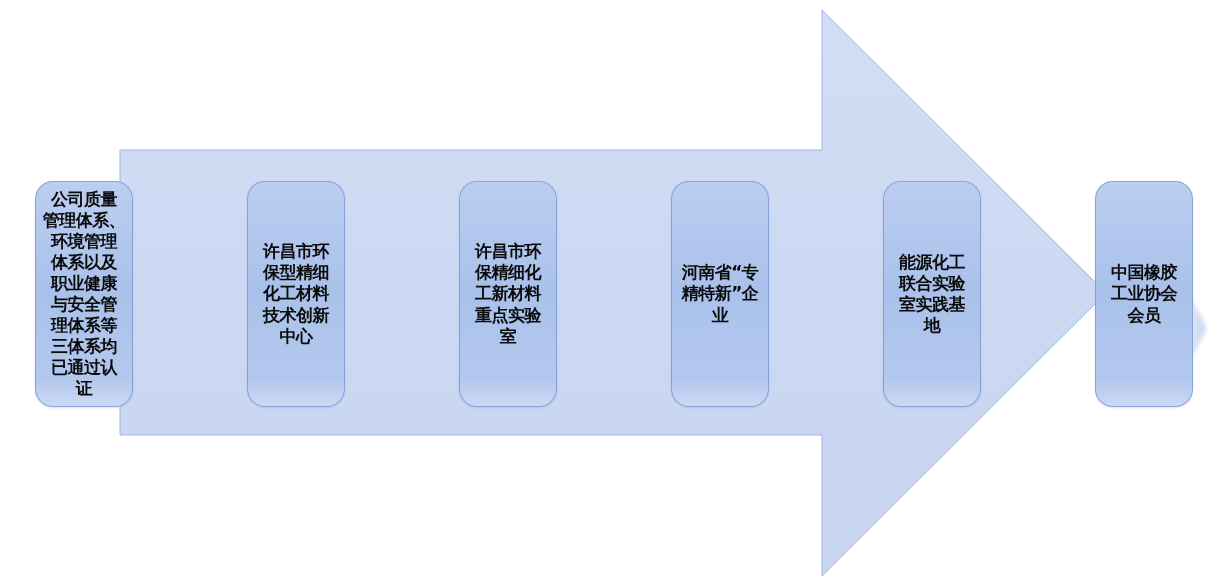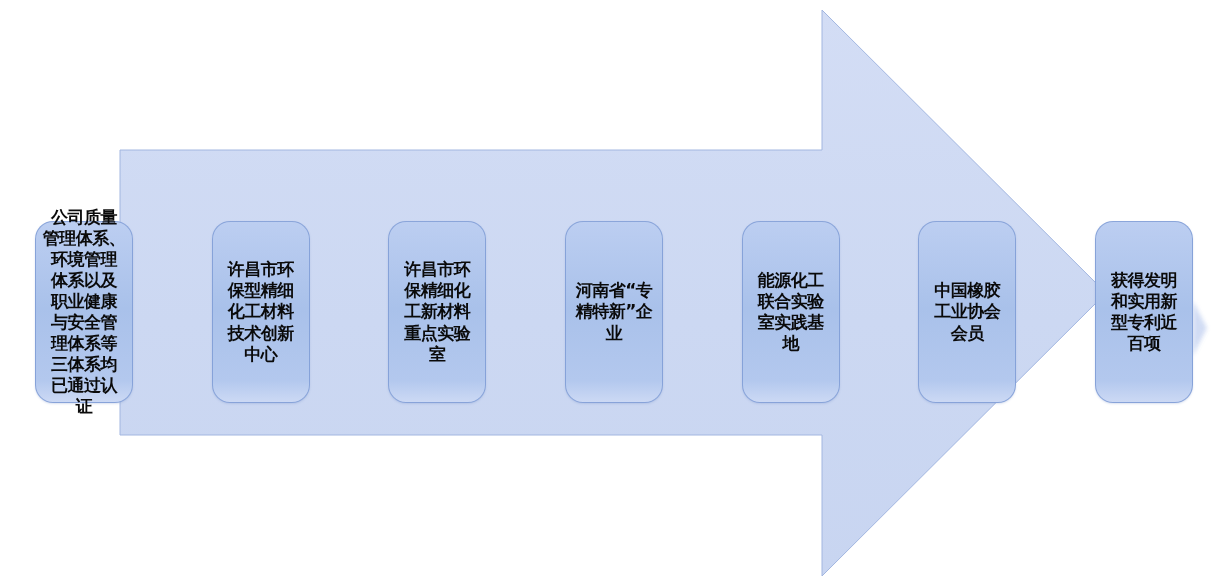--- a/index.html
+++ b/index.html
@@ -26,31 +26,30 @@
     position: absolute;
     left: 35px;
     top: 181px;
     width: 1158px;
     height: 226px;
     display: flex;
     justify-content: space-between;
   }
   .box {
     width: 98px;
-    height: 182px;
+    height: 226px;
     box-sizing: border-box;
     border-radius: 18px;
     border: 1px solid rgba(123, 152, 211, 0.8);
     background: linear-gradient(180deg, #bccef1 0%, #a9c1ea 48%, #b3c8ee 88%, #ccd9f4 100%);
     box-shadow: 0 1px 2px rgba(110, 140, 200, 0.25);
     display: flex;
     align-items: center;
     justify-content: center;
     text-align: center;
-    margin-top: 40px;
   }
   .box .label {
     display: block;
     white-space: pre-line;
     font-weight: bold;
     font-size: 17px;
     line-height: 1.24;
     letter-spacing: -0.5px;
     color: #0a0a0a;
     padding: 2px;
@@ -122,21 +121,15 @@
       <span class="label">能源化工
 联合实验
 室实践基
 地</span>
     </div>
     <div class="box">
       <span class="label">中国橡胶
 工业协会
 会员</span>
     </div>
-    <div class="box">
-      <span class="label">获得发明
-和实用新
-型专利近
-百项</span>
-    </div>
   </div>
 
 </div>
 
 </body></html>

